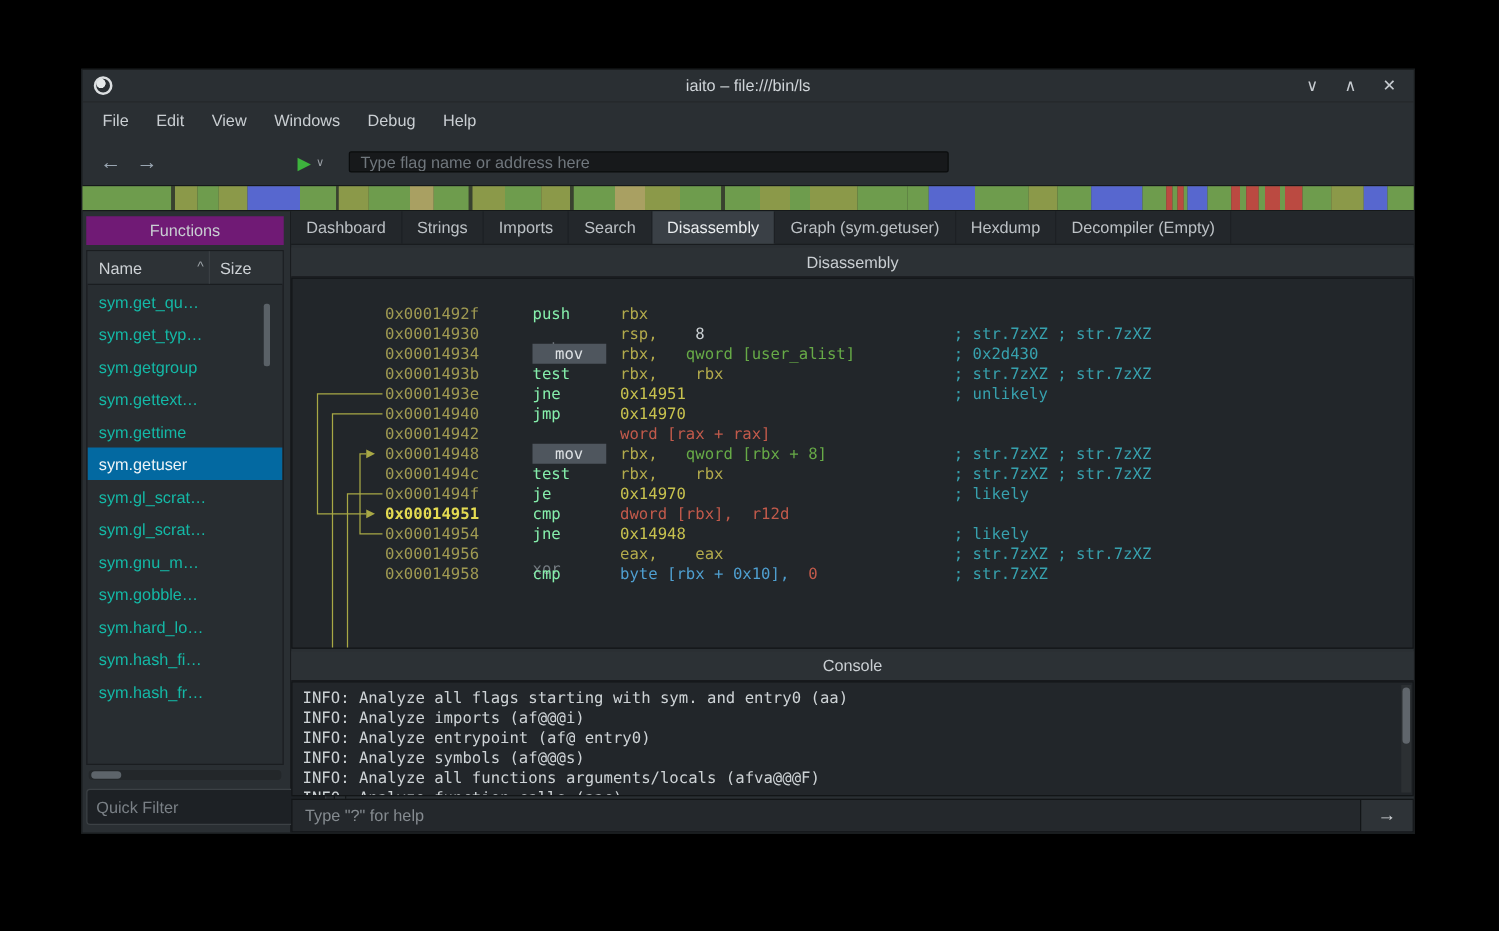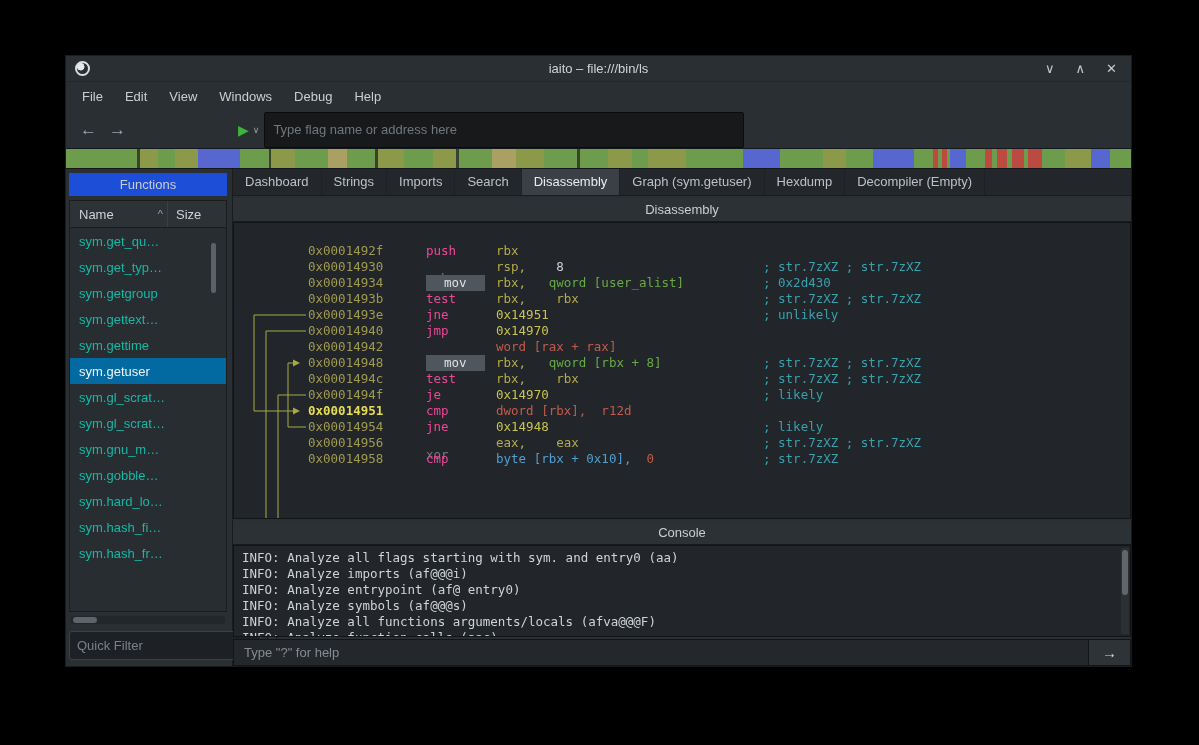--- a/index.html
+++ b/index.html
@@ -23,38 +23,38 @@
   .menubar { height:29px; display:flex; align-items:center; padding-left:5px; flex:none; }
   .menu-item { padding:4px 11px; color:#c9ced2; font-size:13px; }
 
   
   .toolbar { height:37px; display:flex; align-items:center; flex:none; }
   .navarrows { display:flex; gap:12px; padding-left:14px; }
   .navarrows span { color:#9aa6b2; font-size:17px; font-weight:bold; line-height:17px; }
   .playgrp { margin-left:112px; display:flex; align-items:center; gap:4px; }
   .play { color:#3db33d; font-size:14px; line-height:14px; }
   .playdrop { color:#9aa0a6; font-size:9px; }
-  .addrinput { margin-left:5px; width:480px; height:36px; background:#17191b;
+  .addrinput { margin-left:20px; width:480px; height:17px; background:#17191b;
                border:1px solid #0a0c0d; border-radius:2px; color:#d0d4d8;
                font-size:13px; padding:0 8px; outline:none; }
   .addrinput::placeholder { color:#70777d; }
 
   
   .minimap { height:21px; display:flex; width:100%; flex:none;
              border-top:1px solid #15181a; border-bottom:1px solid #15181a; background:#39412f; }
   .mm-seg { height:100%; }
 
   
   .content { flex:1; display:flex; min-height:0; }
 
   
   .sidebar { width:167px; flex:none; display:flex; flex-direction:column;
              border-right:1px solid #191c1f; padding:4px 5px 6px 3px; }
   .side-title { height:23px; line-height:23px; text-align:center; color:#c9ced2;
-                font-size:13px; background:#1d4ed8; flex:none; margin-bottom:4px; }
+                font-size:13px; background:#701a75; flex:none; margin-bottom:4px; }
   .ftable { flex:1; display:flex; flex-direction:column; border:1px solid #1a1d20;
             background:#282d31; min-height:0; position:relative; }
   .fthead { height:27px; display:flex; align-items:center; background:#2d3236;
             border-bottom:1px solid #1a1d20; font-size:13px; color:#ced2d6; flex:none; }
   .fthead .namecol { flex:1; display:flex; align-items:center; padding-left:9px; }
   .sorticon { margin-left:auto; margin-right:4px; color:#9aa0a5; font-size:11px; }
   .coldiv { width:1px; height:100%; background:#3a3f43; }
   .fthead .sizecol { width:58px; padding-left:8px; }
   .flist { flex:1; overflow:hidden; position:relative; }
   .frow { height:26px; display:flex; align-items:center; padding-left:9px;
@@ -87,21 +87,21 @@
 
   .dview { flex:1; position:relative; background:#22262a; border:1px solid #121517;
            overflow:hidden; font-family:"DejaVu Sans Mono", monospace;
            font-size:12.5px; line-height:16px; min-height:0; }
   .arrows { position:absolute; left:0; top:0; }
   .dlines { position:absolute; left:74px; top:20px; right:0; }
   .dline { display:grid; grid-template-columns:118px 70px 267px 1fr; height:16px; }
   .dline > span { justify-self:start; white-space:pre; }
   .addr { color:#a09a52; }
   .addr.bright { color:#e5dc52; font-weight:bold; }
-  .mn.g { color:#ec4899; }
+  .mn.g { color:#86efac; }
   .mn.mut { color:#747b81;margin-top:12px; }
   .mn.hl { color:#dde1e4; background:#4f565e; padding:0 18px; }
   .tok.reg { color:#b2aa4c; }
   .tok.num { color:#c8c24e; }
   .tok.wht { color:#cdd2d5; }
   .tok.gop { color:#67aa47; }
   .tok.rop { color:#c25a4b; }
   .tok.bop { color:#4f9fd0; }
   .cmt { color:#37a1ae; }
 

